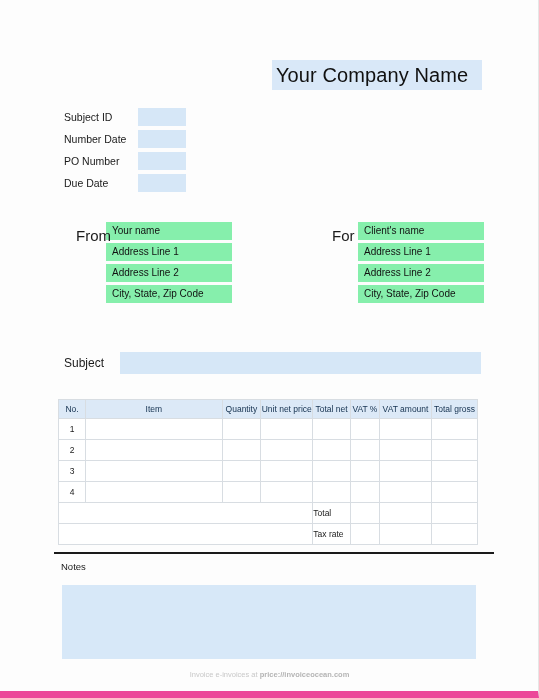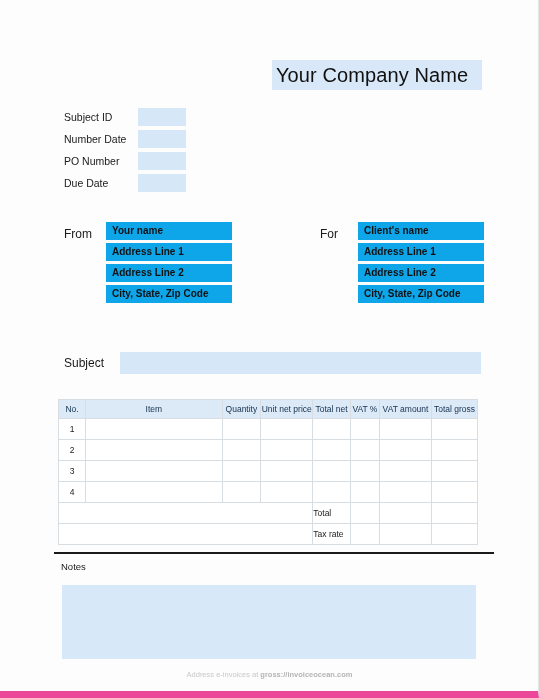--- a/index.html
+++ b/index.html
@@ -73,42 +73,41 @@
   
   .party-block {
     position: absolute;
     top: 222px;
   }
   #party-from { left: 64px; }
   #party-for  { left: 320px; }
 
   .party-label {
     position: absolute;
-    left: 0;
+    left: 12px;
     top: 5px;
-    font-size: 12px;
+    font-size: 15px;
     color: #1a1a1a;
     text-align: center;
   }
   .party-fields {
     margin-left: 42px;
   }
   #party-for .party-fields { margin-left: 38px; }
 
   .party-field {
     width: 120px;
     height: 18px;
-    background: #0ea5e9;
+    background: #86efac;
     margin-bottom: 3px;
     font-size: 10px;
     color: #111111;
     line-height: 18px;
     padding-left: 6px;
     box-sizing: content-box;
-    font-weight: bold;
   }
 
   
   #subject-row {
     position: absolute;
     left: 64px;
     top: 352px;
     display: flex;
     align-items: center;
   }
@@ -350,16 +349,16 @@
       </tr>
 
     </tbody>
   </table>
 
   <div id="notes-rule"></div>
   <div id="notes-label">Notes</div>
   <div id="notes-input"></div>
 
   <div id="footer">
-    <span>Address e-invoices at </span><span class="footer-url">gross://invoiceocean.com</span>
+    <span>Invoice e-invoices at </span><span class="footer-url">price://invoiceocean.com</span>
   </div>
 
 </div>
 
 </body></html>

